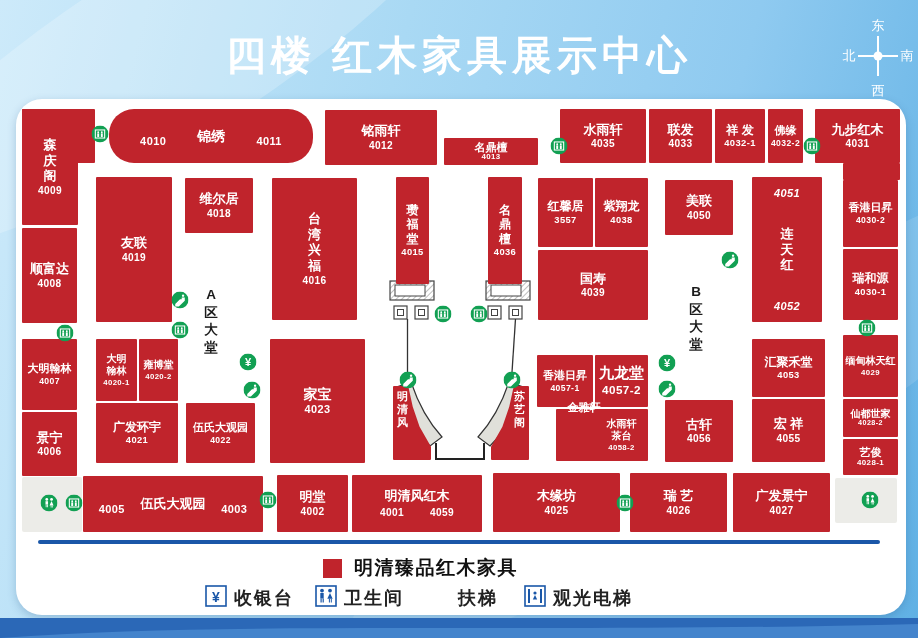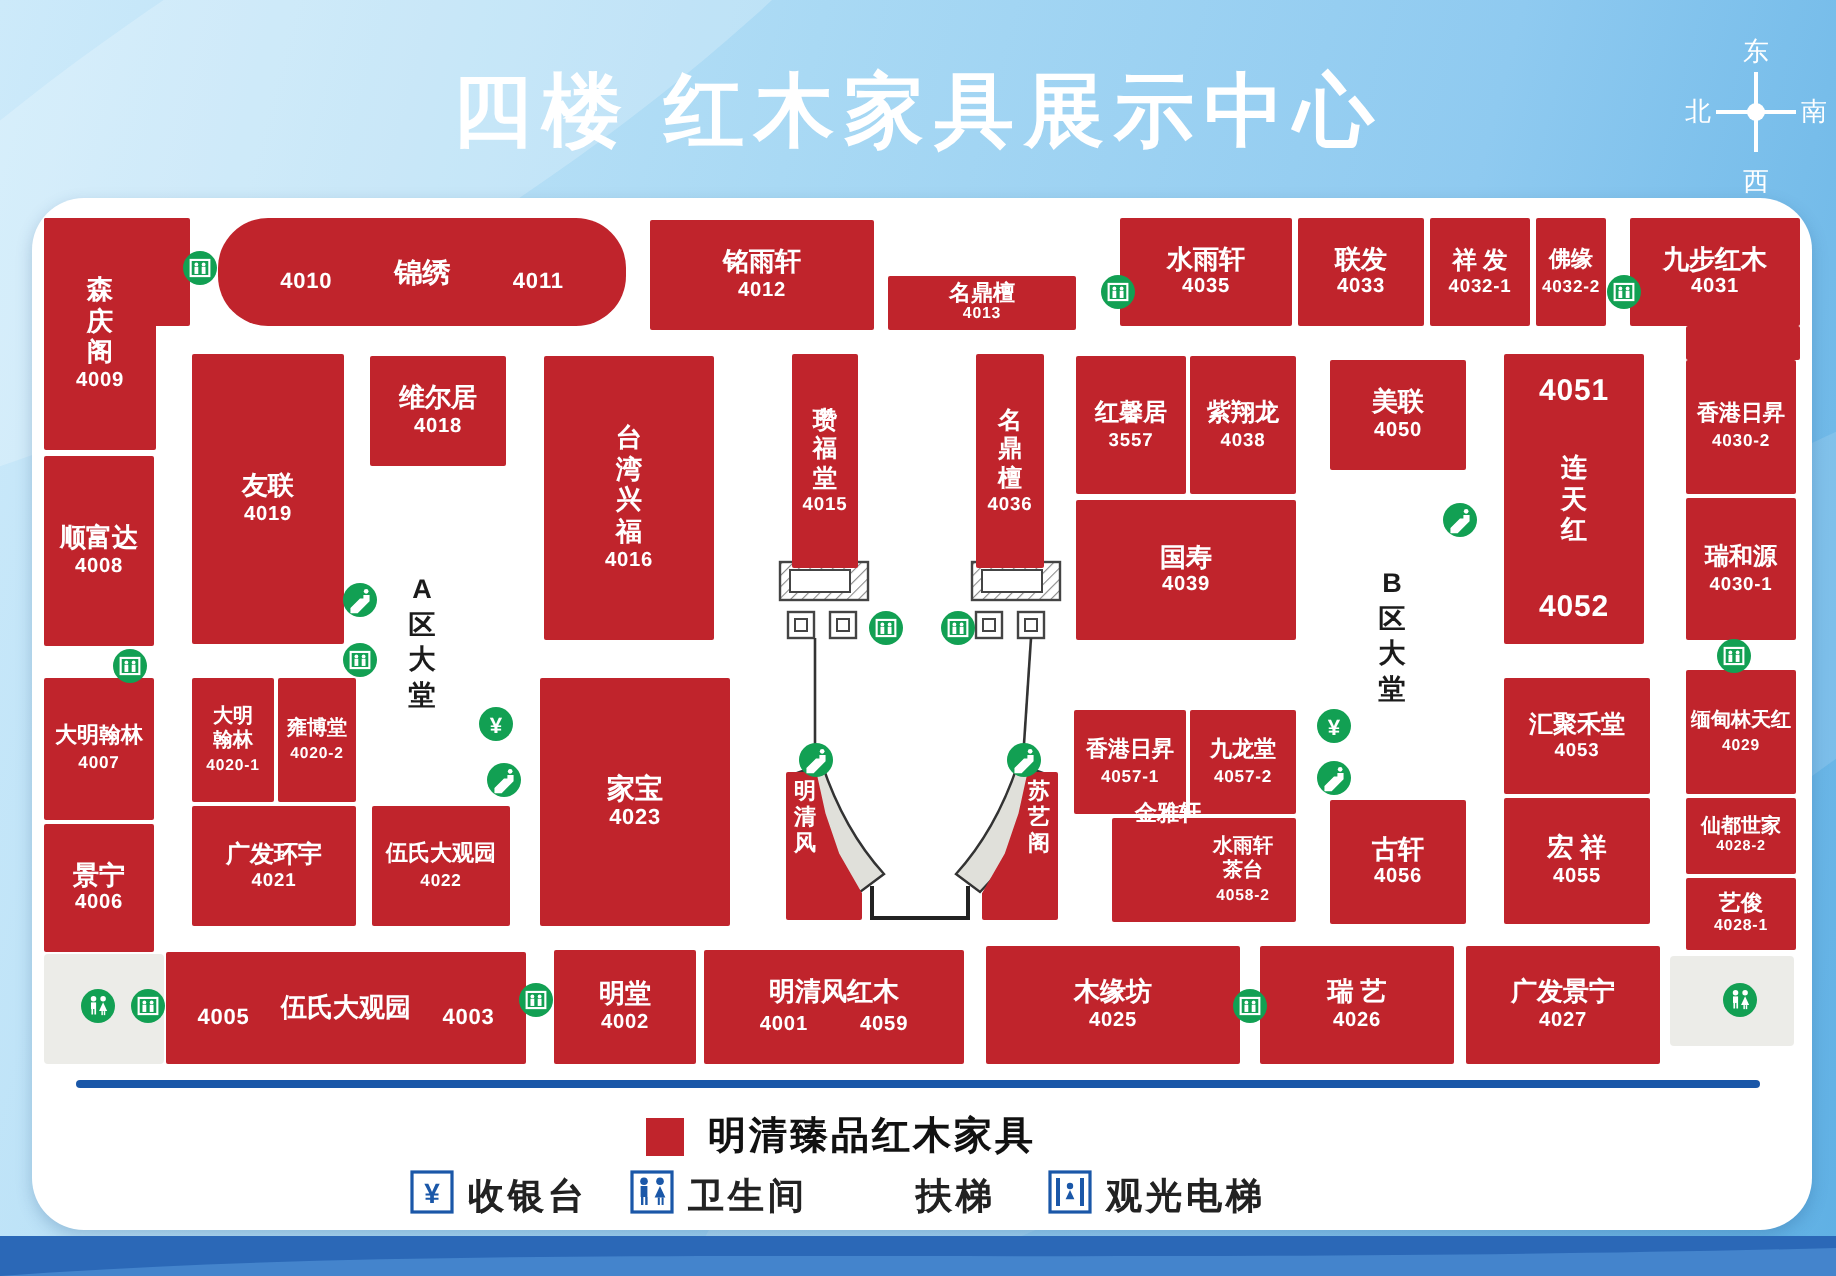--- a/index.html
+++ b/index.html
@@ -20,21 +20,21 @@
   .blk{position:absolute;background:var(--red);color:#fff;display:flex;flex-direction:column;
     align-items:center;justify-content:center;text-align:center;font-weight:700;font-size:13px;
     line-height:1.2;border-radius:1px;}
   .blk .name{white-space:pre-line;font-size:1em;}
   .blk .num{font-size:0.78em;margin-top:1px;letter-spacing:.4px;}
   .blk.compact{line-height:1.05;}
   .blk.compact .num{margin-top:0;font-size:.72em;}
   .blk.spread{flex-direction:row;justify-content:space-evenly;align-items:center;}
   .blk.spread .num{font-size:11px;margin-top:12px;}
   .blk.stack3{justify-content:space-between;padding:9px 0;box-sizing:border-box;}
-  .blk.stack3 .num{font-size:15px;}
+  .blk.stack3 .num{font-size:11px;font-style:italic;}
   .blk.tworow .numrow{display:flex;gap:26px;margin-top:2px;}
   .blk.clipL{align-items:flex-start;justify-content:flex-start;padding:4px 0 0 4px;box-sizing:border-box;
     clip-path:polygon(0 0,40% 0,52% 28%,70% 55%,100% 82%,100% 100%,0 100%);}
   .blk.clipR{align-items:flex-end;justify-content:flex-start;padding:4px 4px 0 0;box-sizing:border-box;
     clip-path:polygon(60% 0,100% 0,100% 100%,0 100%,0 82%,30% 55%,48% 28%);}
   .svc{position:absolute;background:#ecece8;border-radius:2px;}
   .zone{position:absolute;color:#1b1b1b;font-weight:700;font-size:13.5px;white-space:pre-line;
     text-align:center;line-height:1.3;}
   .fic{position:absolute;width:17px;height:17px;transform:translate(-50%,-50%);z-index:6;}
   .struct{position:absolute;left:380px;top:275px;z-index:2;}
@@ -237,21 +237,21 @@
       <span class="num">4022</span>
     </div>
     <div class="blk" style="left: 270px; top: 339px; width: 95px; height: 124px; z-index: 3; font-size: 14px;">
       <span class="name">家宝</span>
       <span class="num">4023</span>
     </div>
     <div class="blk" style="left: 537px; top: 355px; width: 56px; height: 52px; z-index: 3; font-size: 11px;">
       <span class="name">香港日昇</span>
       <span class="num">4057-1</span>
     </div>
-    <div class="blk" style="left: 595px; top: 355px; width: 53px; height: 52px; z-index: 3; font-size: 11px;">
+    <div class="blk" style="left: 595px; top: 355px; width: 53px; height: 52px; z-index: 3; font-size: 15px;">
       <span class="name">九龙堂</span>
       <span class="num">4057-2</span>
     </div>
     <div class="blk" style="left: 556px; top: 409px; width: 56px; height: 52px; z-index: 3; font-size: 11px; gap: 44px;">
       <span class="name">金雅轩</span>
       <span class="num">4058-1</span>
     </div>
     <div class="blk" style="left: 595px; top: 409px; width: 53px; height: 52px; z-index: 3; font-size: 10px;">
       <span class="name">水雨轩
 茶台</span>

